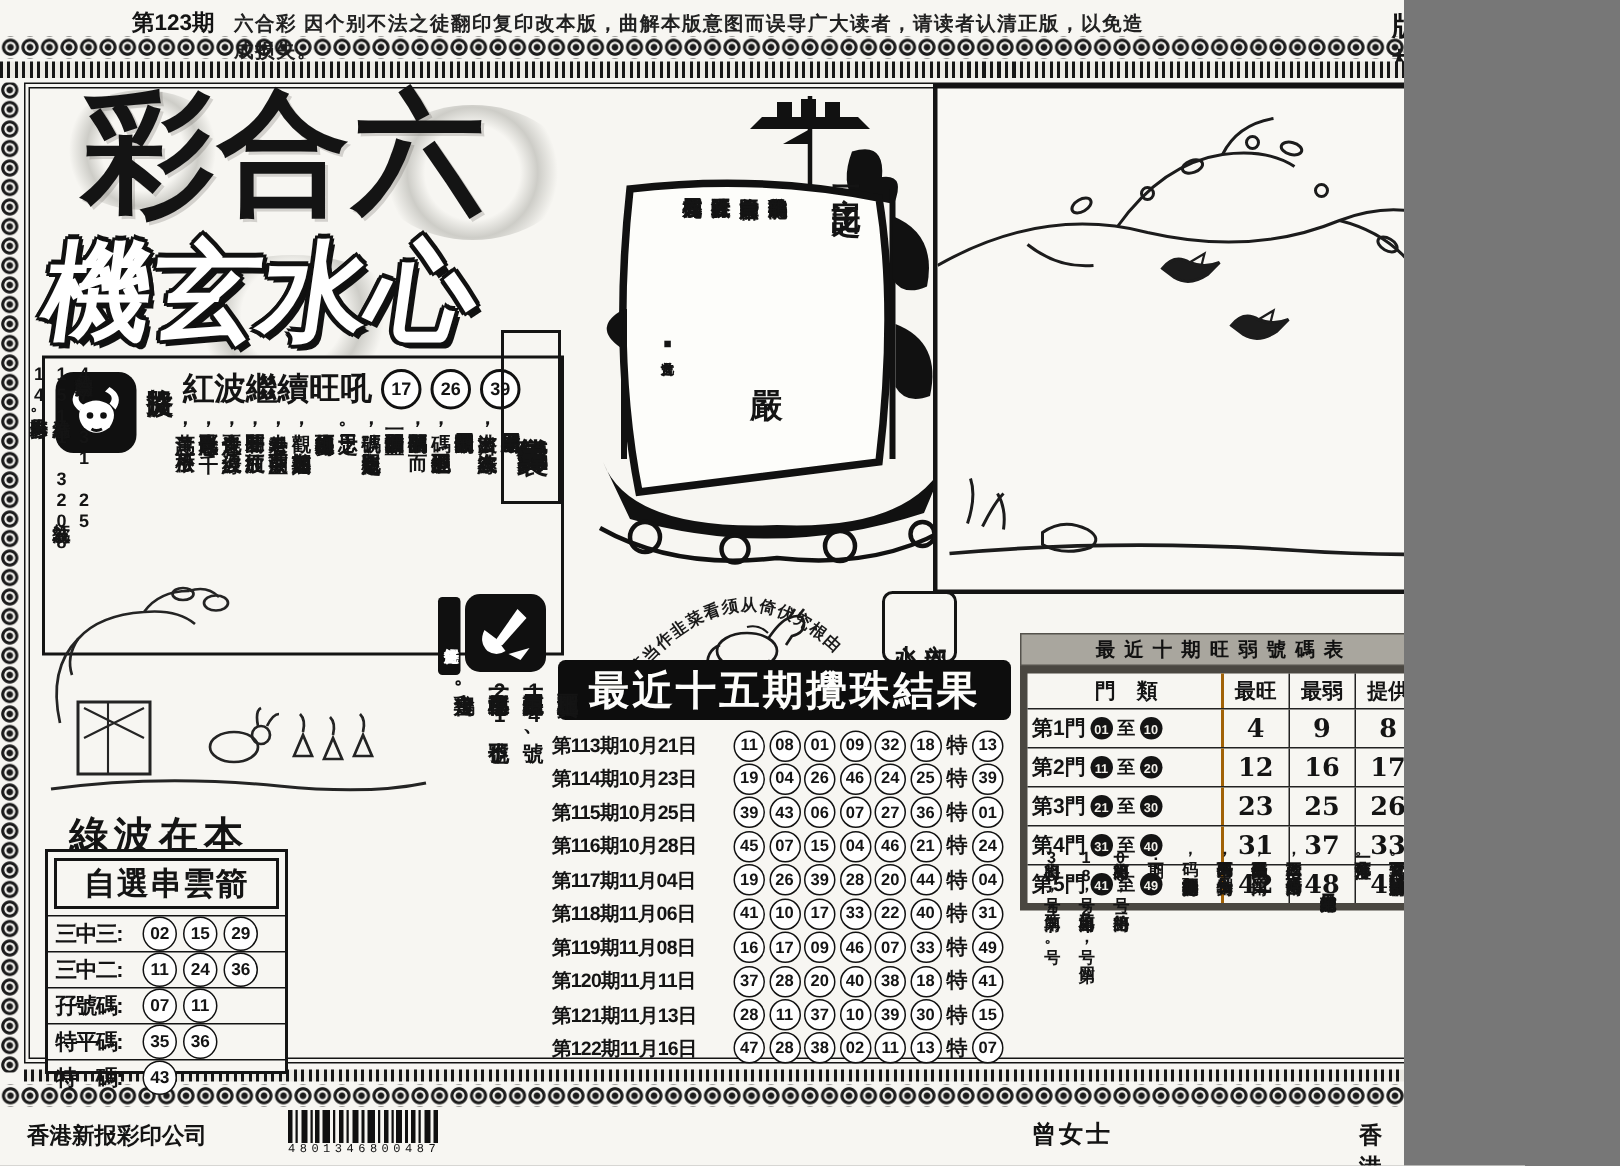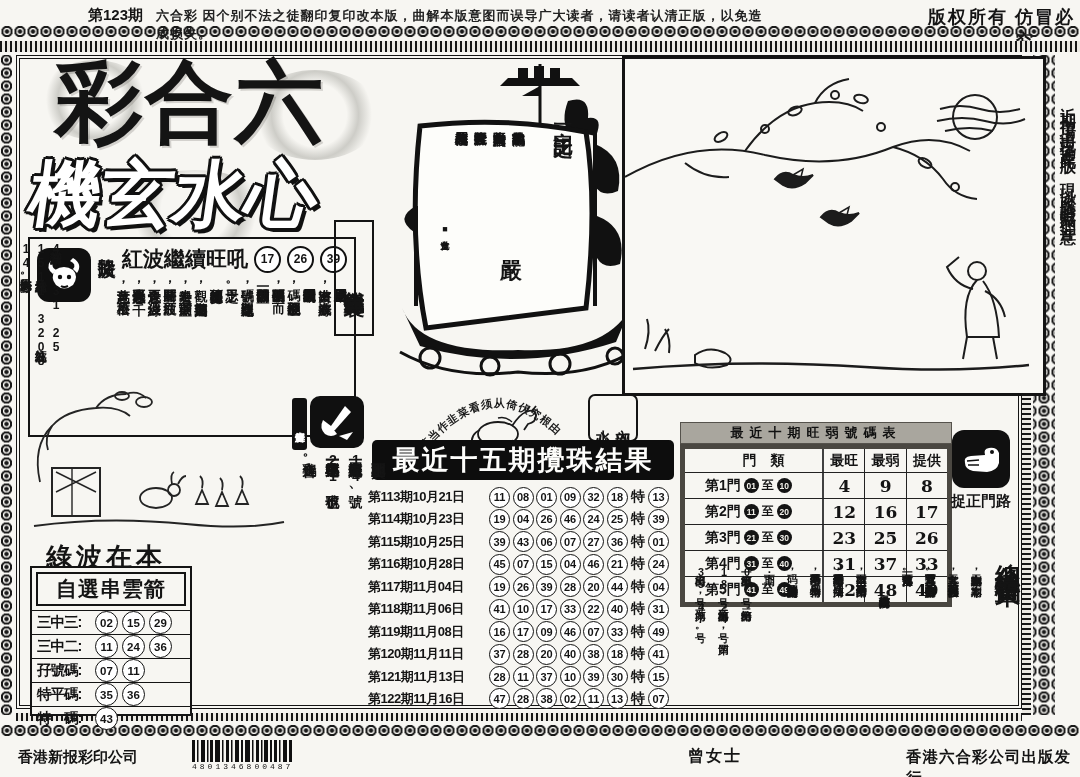--- a/index.html
+++ b/index.html
@@ -1,17 +1,17 @@
 <!DOCTYPE html>
 <html><head>
 <meta charset="utf-8">
 <style>
   html,body{margin:0;padding:0;}
   body{background:#777;}
-  .page{position:relative;width:1080px;height:777px;background:#f7f6f2;overflow:hidden;
+  .page{position:relative;width:936px;height:777px;background:#f7f6f2;overflow:hidden;
         font-family:"Liberation Sans",sans-serif;color:#141414;}
   .abs{position:absolute;}
   .v{writing-mode:vertical-rl;text-orientation:upright;}
   .pre{white-space:pre-line;}
   .rtlo{direction:rtl;unicode-bidi:bidi-override;}
   .chain{background-image:
       radial-gradient(circle,#1a1a1a 0 1.8px,transparent 2.6px),
       radial-gradient(circle,transparent 0 3.4px,#1a1a1a 3.9px 5.4px,transparent 6px);
       background-size:13px 13px;background-position:center;}
   .hatch-h{background:repeating-linear-gradient(90deg,#161616 0 2px,#eceae4 2px 5px);}
@@ -22,21 +22,21 @@
   .hdr-issue{font-size:15px;font-weight:bold;}
   .hdr-warn{font-size:13px;font-weight:bold;letter-spacing:1px;color:#222;}
   .hdr-right{font-size:18px;font-weight:900;letter-spacing:2px;}
 
   .title{font-size:88px;font-weight:900;letter-spacing:2px;line-height:1;
          font-family:"DejaVu Sans",sans-serif;text-shadow:2px 2px 0 #44423c33;}
   .subtitle{font-size:72px;font-weight:900;line-height:1;color:#fff;transform:skewX(-8deg);
          font-family:"DejaVu Sans",sans-serif;
          text-shadow:-3px 0 #111,3px 0 #111,0 -3px #111,0 3px #111,-2px -2px #111,2px 2px #111,-2px 2px #111,2px -2px #111,4px 4px 0 #111;}
 
-  .redwave-box{border:2.5px solid #141414;background:#f7f6f2;}
+  .redwave-box{border:2.5px solid #141414;background:#f7f6f2;padding-left:20px;}
   .icon-sq{background:#101010;border-radius:12px;display:flex;align-items:center;justify-content:center;}
   .icon-lab{font-weight:900;line-height:1.15;}
   .headline{display:flex;align-items:center;gap:4px;font-size:21px;font-weight:900;white-space:nowrap;}
   .hl-ball{width:23px;height:23px;border:2px solid #111;border-radius:50%;display:inline-flex;
            align-items:center;justify-content:center;font-size:12px;font-weight:900;margin-left:2px;background:#fff;}
   .bodytext{font-size:13px;line-height:15.5px;font-weight:600;}
   .margin-note{font-size:12px;line-height:15px;font-weight:700;}
 
   .winbox{border:2px solid #141414;display:flex;align-items:center;justify-content:center;}
   .winbox div{font-size:21px;font-weight:900;letter-spacing:2px;}
@@ -59,22 +59,22 @@
   .ball{width:19px;height:19px;border:1.6px solid #111;border-radius:50%;display:inline-flex;flex:none;
         align-items:center;justify-content:center;font-size:11px;font-weight:800;margin-right:2.5px;background:#fff;}
   .res-te{font-size:14px;font-weight:900;margin:0 3px 0 1px;}
 
   .hc-title{display:flex;align-items:center;justify-content:center;font-size:13px;font-weight:900;letter-spacing:6px;
             background:#a9a69e;border:1px solid #55524c;color:#111;}
   .hc-table{border:5px solid #4a4741;background:#f7f6f2;}
   .hc-row{display:flex;border-top:1.6px solid #222;}
   .hc-row.first{border-top:none;}
   .hc-head span{display:flex;align-items:center;justify-content:center;font-size:14px;font-weight:900;}
-  .hc-gate{width:128px;display:flex;align-items:center;gap:3px;padding-left:20px;font-weight:900;font-size:14px;
-           border-right:2px solid #404040;}
+  .hc-gate{width:128px;display:flex;align-items:center;gap:3px;padding-left:3px;font-weight:900;font-size:14px;
+           border-right:2px solid #a16207;}
   .gdot{width:15px;height:15px;border-radius:50%;background:#141414;color:#f2f0ea;font-size:8.5px;font-weight:700;
         display:inline-flex;align-items:center;justify-content:center;}
   .hc-val{width:44px;display:flex;align-items:center;justify-content:center;
           font-family:"DejaVu Serif",serif;font-size:17px;font-weight:800;border-right:1.6px solid #222;}
   .hc-val:last-child{border-right:none;}
   .hc-zhi{font-size:12px;font-weight:700;}
 
   .zongfen{font-size:25px;font-weight:900;letter-spacing:3px;}
   .analysis{font-size:10.8px;line-height:23px;font-weight:600;}
   .notice{font-size:16px;font-weight:800;letter-spacing:5px;}

